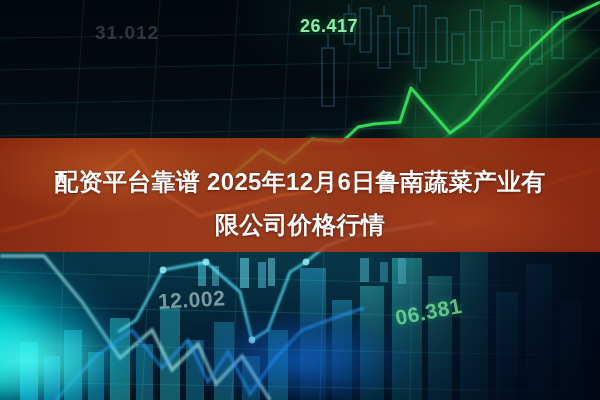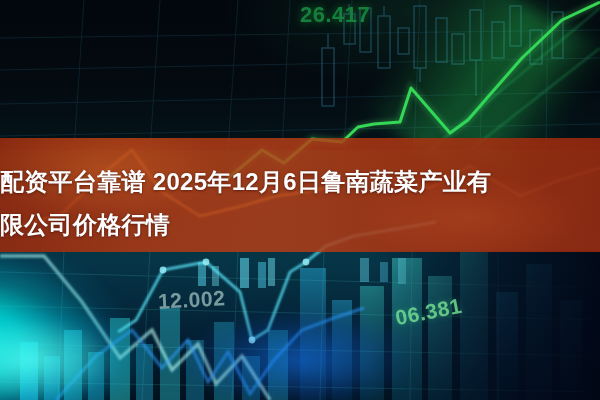--- a/index.html
+++ b/index.html
@@ -69,33 +69,34 @@
   .banner-tex{
     position:absolute;left:0;top:138px;width:600px;height:114px;
     background:
       radial-gradient(ellipse 180px 70px at 100px 30px, rgba(255,150,60,.22), rgba(0,0,0,0) 70%),
       radial-gradient(ellipse 160px 60px at 470px 80px, rgba(255,120,50,.16), rgba(0,0,0,0) 72%);
   }
 
   
   .title{
     position:absolute;left:0;top:160px;width:600px;
+    text-align:center;
     color:#fdfdfd;
     font-size:24px;
     font-weight:bold;
     line-height:43px;
     letter-spacing:.3px;
     text-shadow:0 1px 3px rgba(60,10,0,.55), 0 0 1px rgba(0,0,0,.4);
     white-space:pre-line;
   }
 
   
   .num{position:absolute;font-weight:bold;white-space:nowrap;}
   .n-3101{left:95px;top:22px;font-size:19px;color:rgba(150,160,160,.30);letter-spacing:1px;}
-  .n-2641{left:300px;top:2px;font-size:22px;color:#15803d;letter-spacing:.5px;
+  .n-2641{left:300px;top:16px;font-size:18px;color:#86efac;letter-spacing:.5px;
           text-shadow:0 0 8px rgba(40,220,70,.45);}
   .n-1200{left:158px;top:288px;font-size:21px;color:rgba(190,225,220,.62);letter-spacing:.5px;
           transform:rotate(-3deg);}
   .n-0638{left:395px;top:300px;font-size:21px;color:rgba(120,225,150,.80);letter-spacing:.5px;
           transform:rotate(-11deg);text-shadow:0 0 7px rgba(60,220,120,.35);}
   .n-1131{left:430px;top:344px;font-size:27px;color:rgba(150,235,215,.80);letter-spacing:1px;
           text-shadow:0 0 9px rgba(80,230,210,.30);}
 </style>
 </head>
 <body>
@@ -233,20 +234,21 @@
     <polyline points="56,400 96,356 132,330 162,368 188,340 208,382 228,352 250,394 274,360 302,330 334,318 364,308" fill="none" stroke="#2f9dff" stroke-width="3" opacity=".60" filter="url(#soft)"></polyline>
   </svg>
 
   <div class="green-beam" style="left:400px;top:-10px;width:150px;height:180px;transform:rotate(38deg);"></div>
   <div class="green-beam" style="left:470px;top:10px;width:110px;height:160px;transform:rotate(34deg);opacity:.7;"></div>
   <div class="cyan-glow"></div>
   <div class="cyan-glow2"></div>
   <div class="blue-glow"></div>
   <div class="right-dark"></div>
 
+  <div class="num n-3101">31.012</div>
   <div class="num n-2641">26.417</div>
   <div class="num n-1200">12.002</div>
   <div class="num n-0638">06.381</div>
 
   <div class="banner"></div>
   <div class="banner-tex"></div>
   <div class="title">配资平台靠谱 2025年12月6日鲁南蔬菜产业有
 限公司价格行情</div>
 
 </div>

